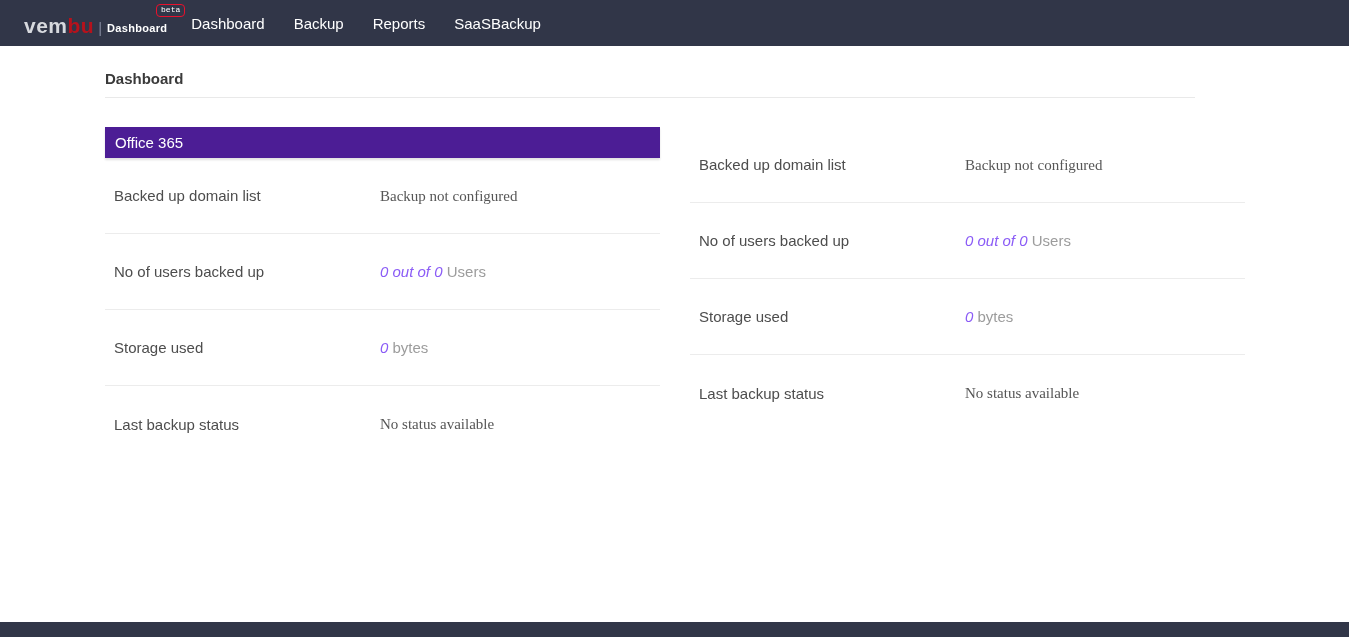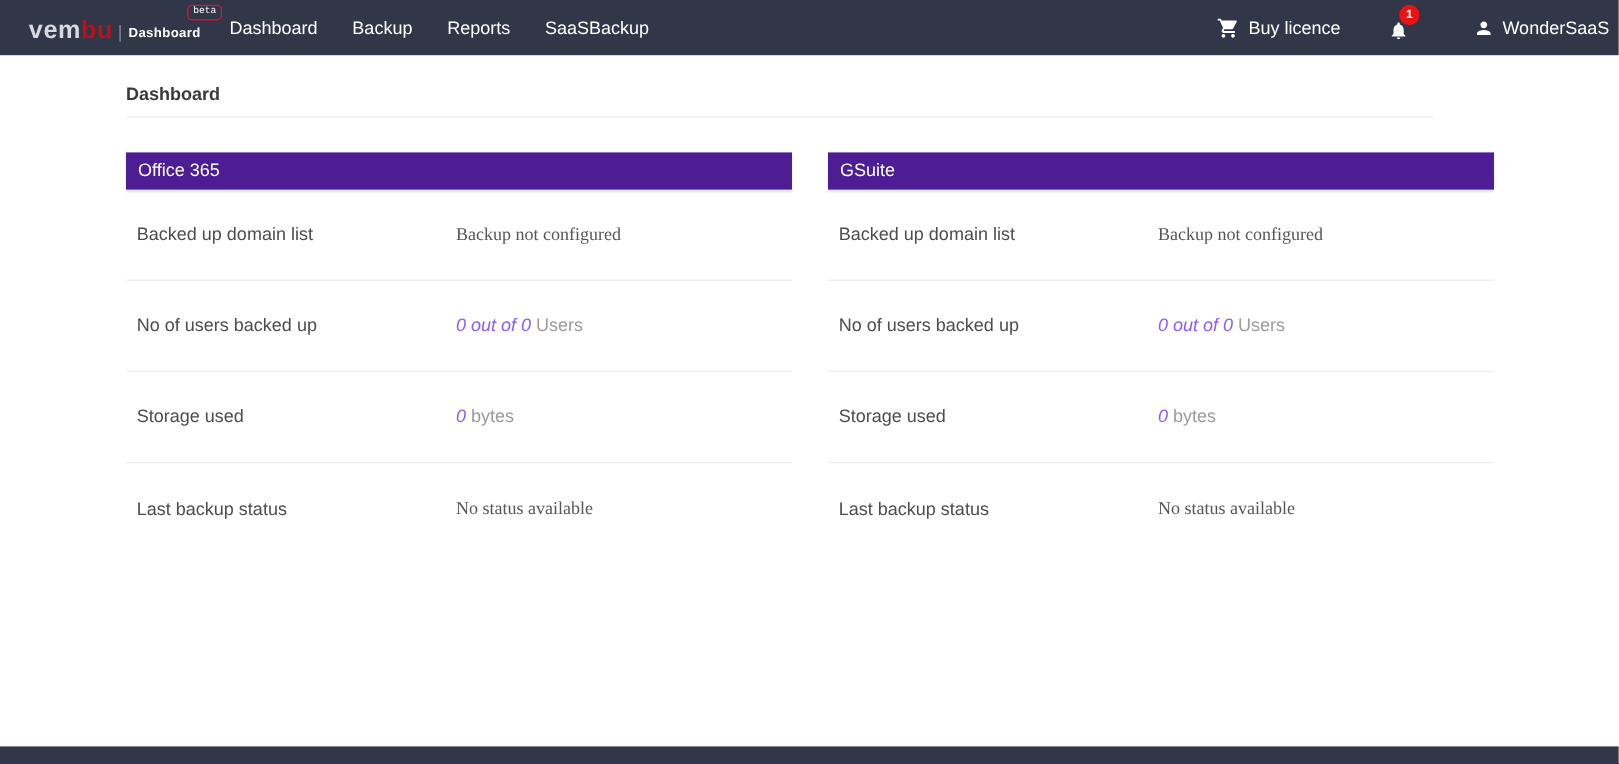--- a/index.html
+++ b/index.html
@@ -101,48 +101,20 @@
     </span>
   </div>
 
   <nav class="nav">
     <span class="nav-item">Dashboard</span>
     <span class="nav-item">Backup</span>
     <span class="nav-item">Reports</span>
     <span class="nav-item">SaaSBackup</span>
   </nav>
 
-  <div class="actions">
-    <div class="action buy-licence">
-      <span>
-        <svg width="19" height="19" viewBox="0 0 24 24" fill="#ffffff">
-            <path d="M7 18c-1.1 0-1.99.9-1.99 2S5.9 22 7 22s2-.9 2-2-.9-2-2-2zM1 2v2h2l3.6 7.59-1.35 2.45c-.16.28-.25.61-.25.96 0 1.1.9 2 2 2h12v-2H7.42c-.14 0-.25-.11-.25-.25l.03-.12.9-1.63h7.45c.75 0 1.41-.41 1.75-1.03l3.58-6.49c.08-.14.12-.31.12-.48 0-.55-.45-1-1-1H5.21l-.94-2H1zm16 16c-1.1 0-1.99.9-1.99 2s.89 2 1.99 2 2-.9 2-2-.9-2-2-2z"></path>
-          </svg>
-      </span>
-      <span class="label">Buy licence</span>
-    </div>
-
-    <div class="action notif">
-      <span>
-        <svg width="17" height="17" viewBox="0 0 24 24" fill="#ffffff">
-            <path d="M12 22c1.1 0 2-.9 2-2h-4c0 1.1.89 2 2 2zm6-6v-5c0-3.07-1.64-5.64-4.5-6.32V4c0-.83-.67-1.5-1.5-1.5s-1.5.67-1.5 1.5v.68C7.63 5.36 6 7.92 6 11v5l-2 2v1h16v-1l-2-2z"></path>
-          </svg>
-      </span>
-      <span class="notif-badge">1</span>
-    </div>
-
-    <div class="action user">
-      <span>
-        <svg width="17" height="17" viewBox="0 0 24 24" fill="#ffffff">
-            <path d="M12 12c2.21 0 4-1.79 4-4s-1.79-4-4-4-4 1.79-4 4 1.79 4 4 4zm0 2c-2.67 0-8 1.34-8 4v2h16v-2c0-2.66-5.33-4-8-4z"></path>
-          </svg>
-      </span>
-      <span class="label">WonderSaaS</span>
-    </div>
-  </div>
 </header>
 
 <main>
   <h1 class="page-title">Dashboard</h1>
   <div class="title-divider"></div>
 
   <section class="panels">
 
     <div class="panel">
       <div class="panel-header">
@@ -176,23 +148,20 @@
         <span class="row-label">Last backup status</span>
         <span class="row-value">
           <span class="v-strong"></span>
           <span class="v-normal">No status available</span>
           <span class="v-light"></span>
         </span>
       </div>
     </div>
 
     <div class="panel">
-      <div class="panel-header">
-        <span>GSuite</span>
-      </div>
       <div class="row">
         <span class="row-label">Backed up domain list</span>
         <span class="row-value">
           <span class="v-strong"></span>
           <span class="v-normal">Backup not configured</span>
           <span class="v-light"></span>
         </span>
       </div>
       <div class="row">
         <span class="row-label">No of users backed up</span>

